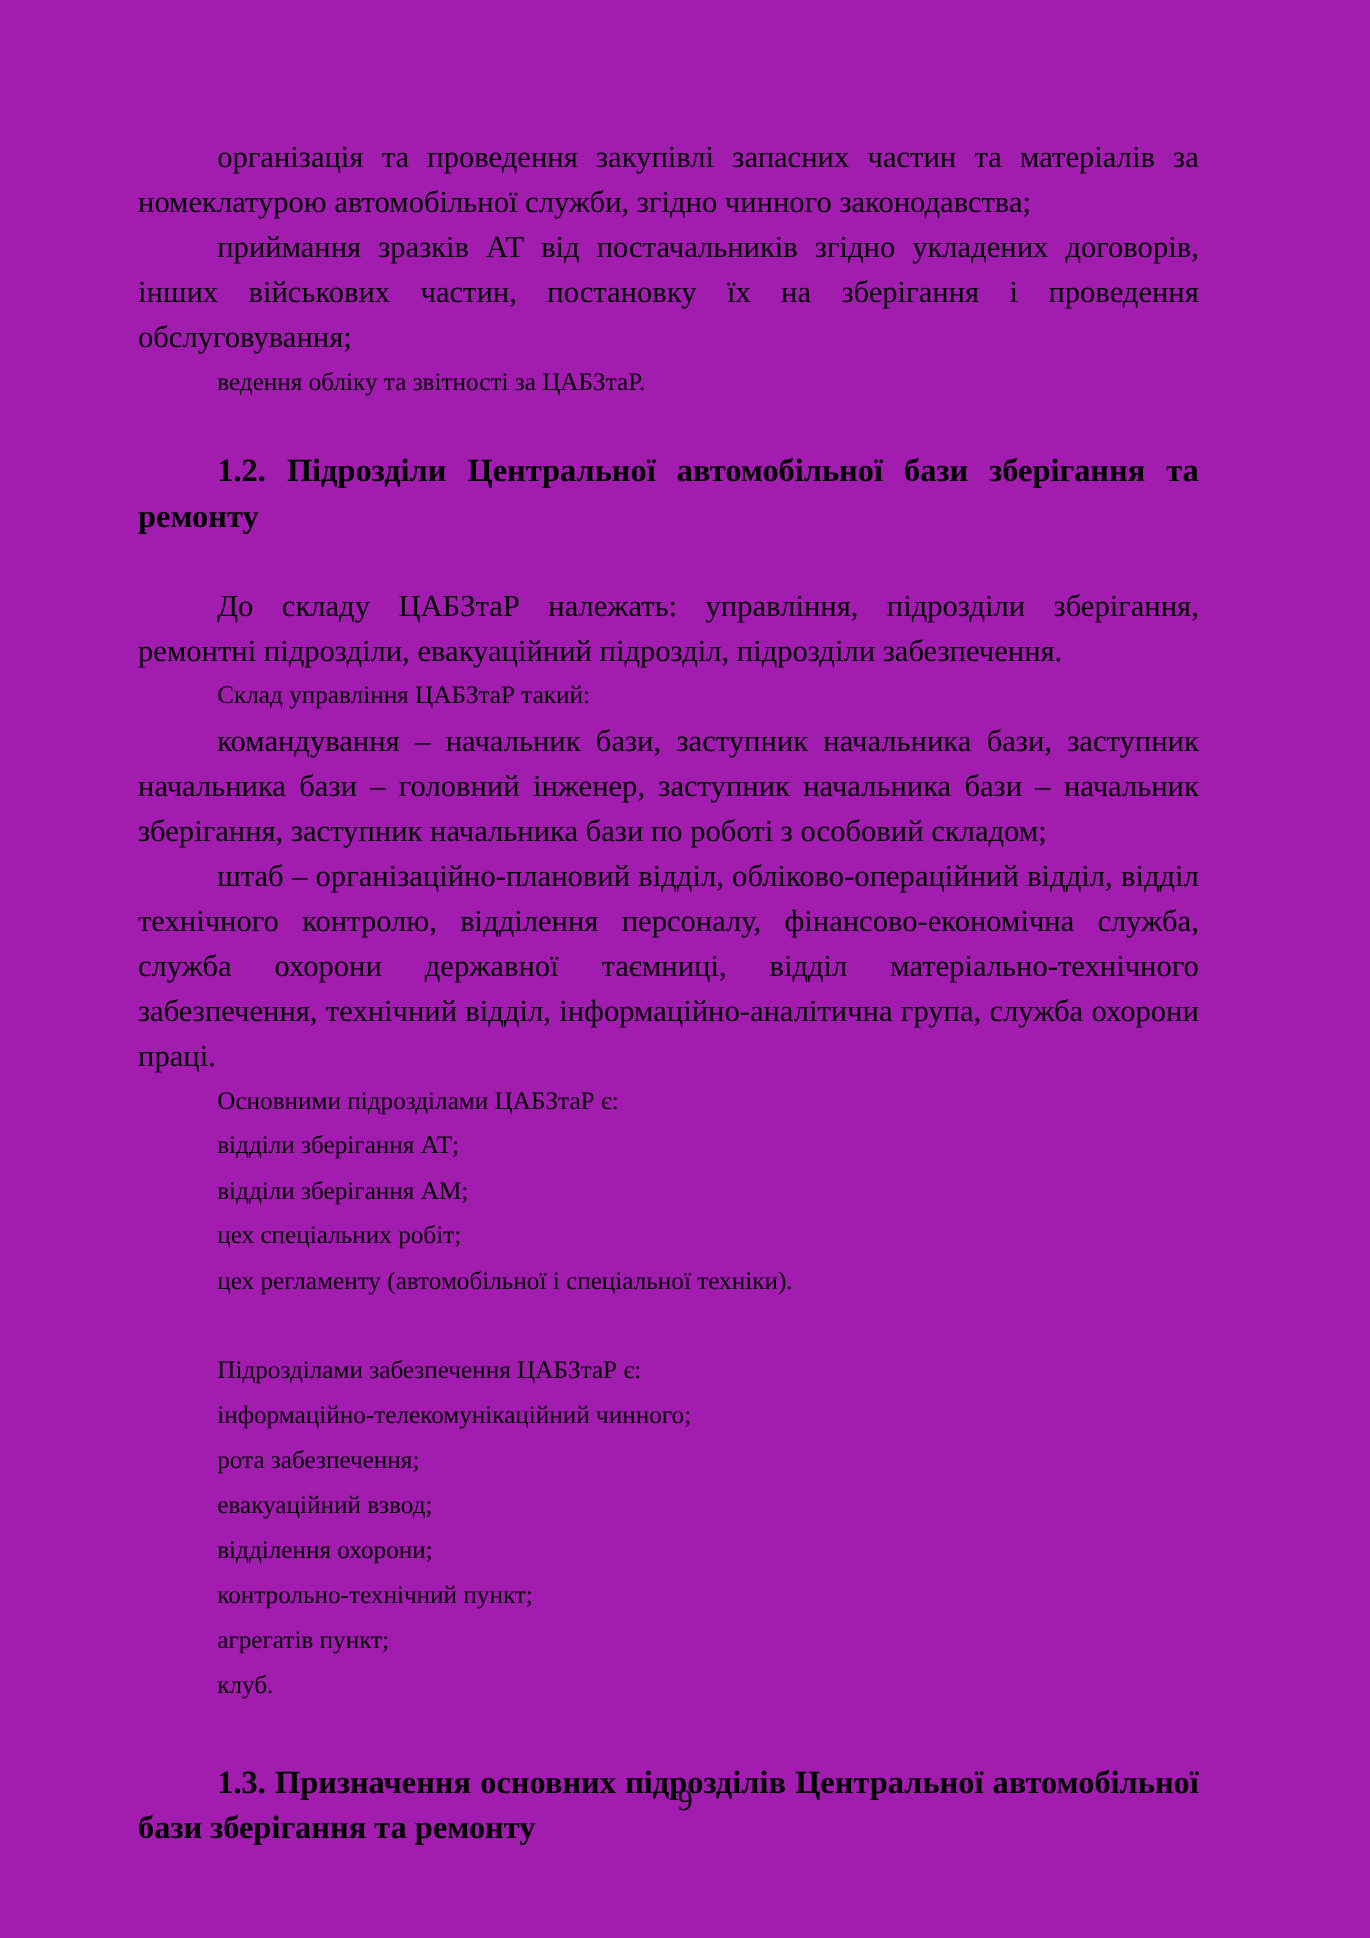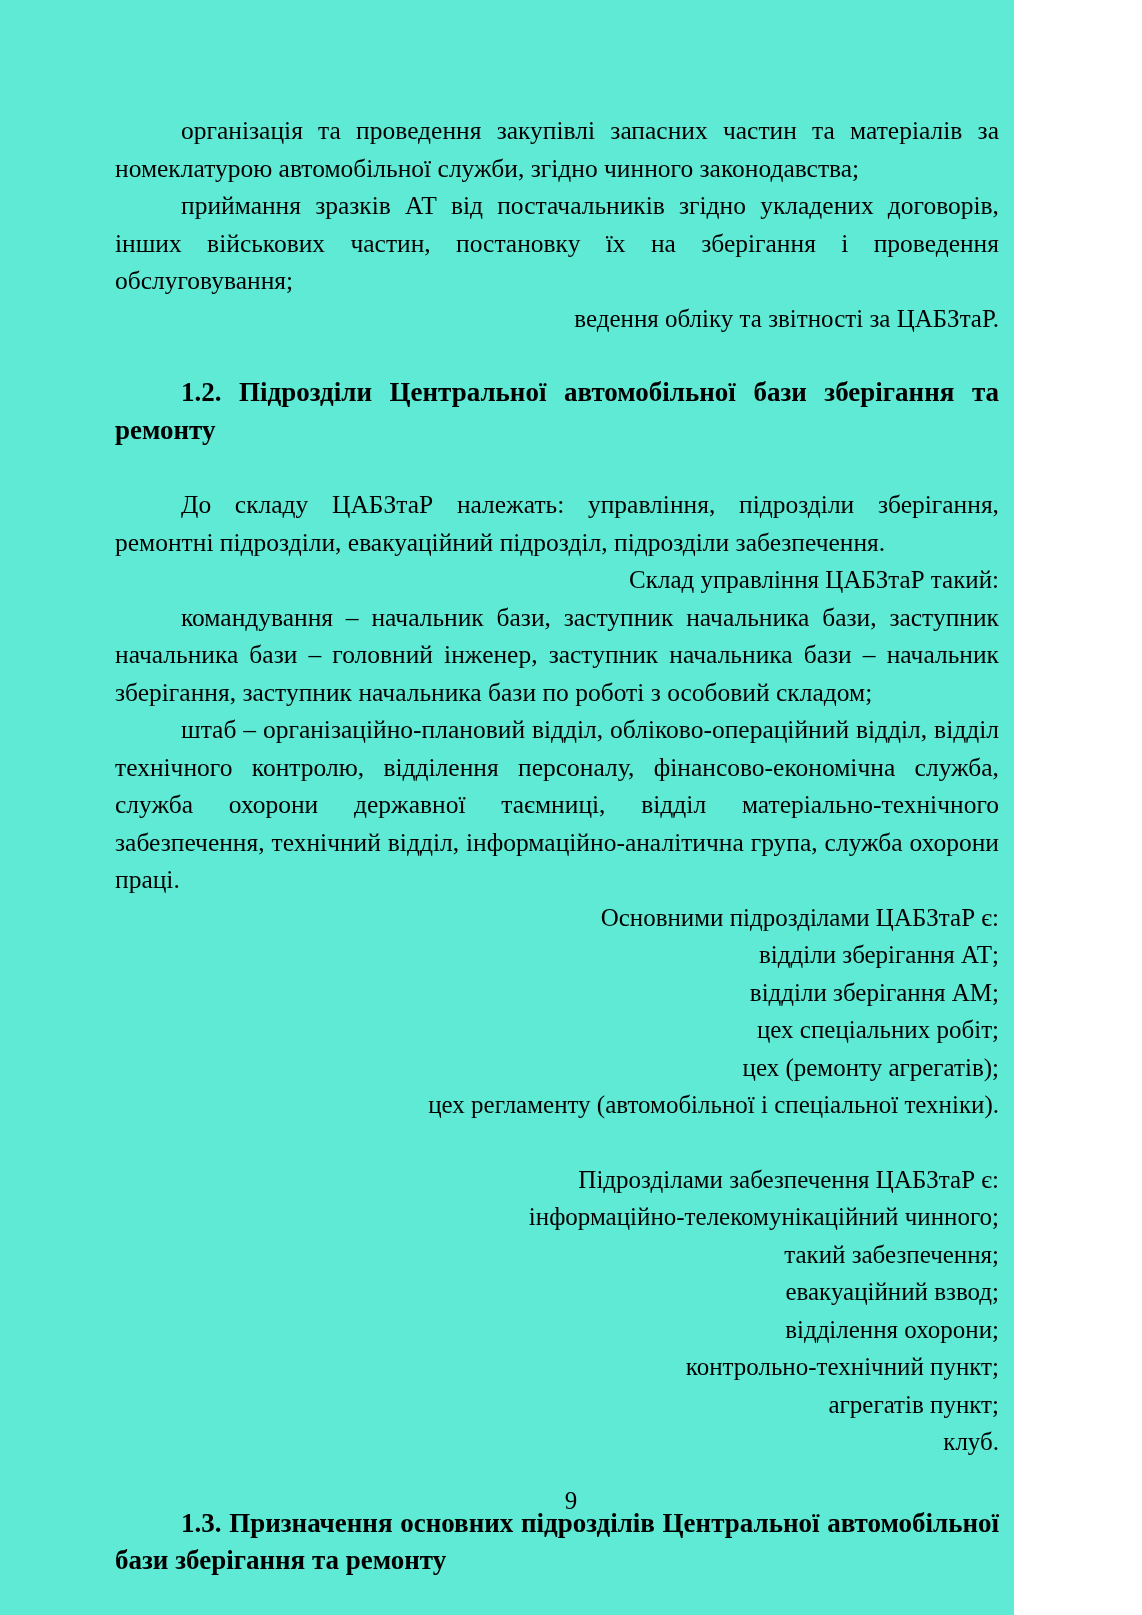--- a/index.html
+++ b/index.html
@@ -7,23 +7,23 @@
     margin: 0;
     padding: 0;
     background: #ffffff;
   }
   body {
     font-family: "Liberation Serif", "DejaVu Serif", serif;
     color: #000000;
   }
   .page {
     position: relative;
-    width: 1014px;
+    width: 1142px;
     height: 1615px;
-    background: #5eead4;
+    background: #a21caf;
     box-sizing: border-box;
     overflow: hidden;
   }
   .content {
     position: absolute;
     left: 115px;
     top: 112px;
     width: 884px;
   }
   .para {
@@ -41,24 +41,24 @@
   .heading {
     font-size: 27px;
     line-height: 37.5px;
     font-weight: bold;
     text-align: justify;
     text-indent: 66px;
     margin: 0;
     text-align-last: left;
   }
   .listline {
-    font-size: 25px;
+    font-size: 21px;
     line-height: 37.5px;
     margin: 0;
-    text-align: right;
+    text-align: left;
     text-indent: 66px;
   }
   .gap-medium { height: 37px; }
   .gap-large { height: 44px; }
   .pagenum {
     position: absolute;
     left: 0;
     top: 1486px;
     width: 1142px;
     text-align: center;
@@ -90,29 +90,28 @@
 
     <p class="para indent">командування – начальник бази, заступник начальника бази, заступник начальника бази – головний інженер, заступник начальника бази – начальник зберігання, заступник начальника бази по роботі з особовий складом;</p>
 
     <p class="para indent">штаб – організаційно-плановий відділ, обліково-операційний відділ, відділ технічного контролю, відділення персоналу, фінансово-економічна служба, служба охорони державної таємниці, відділ матеріально-технічного забезпечення, технічний відділ, інформаційно-аналітична група, служба охорони праці.</p>
 
     <p class="listline">Основними підрозділами ЦАБЗтаР є:</p>
 
     <p class="listline">відділи зберігання АТ;</p>
     <p class="listline">відділи зберігання АМ;</p>
     <p class="listline">цех спеціальних робіт;</p>
-    <p class="listline">цех (ремонту агрегатів);</p>
     <p class="listline">цех регламенту (автомобільної і спеціальної техніки).</p>
 
     <div class="gap-medium"></div>
 
     <p class="listline">Підрозділами забезпечення ЦАБЗтаР є:</p>
 
     <p class="listline">інформаційно-телекомунікаційний чинного;</p>
-    <p class="listline">такий забезпечення;</p>
+    <p class="listline">рота забезпечення;</p>
     <p class="listline">евакуаційний взвод;</p>
     <p class="listline">відділення охорони;</p>
     <p class="listline">контрольно-технічний пункт;</p>
     <p class="listline">агрегатів пункт;</p>
     <p class="listline">клуб.</p>
 
     <div class="gap-large"></div>
 
     <p class="heading">1.3. Призначення основних підрозділів Центральної автомобільної бази зберігання та ремонту</p>
 

